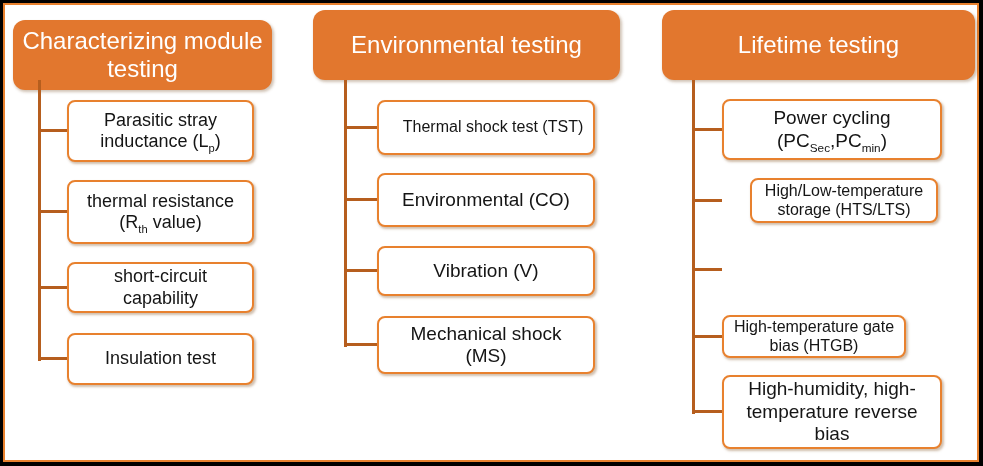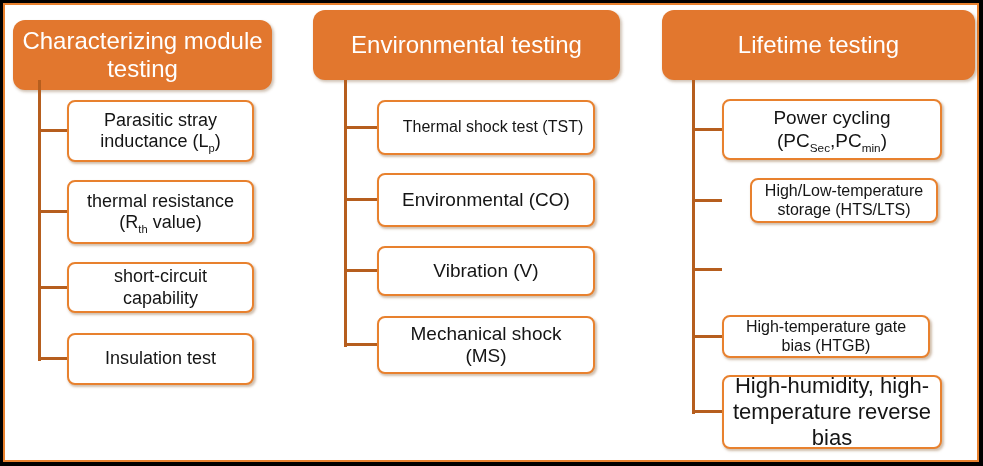--- a/index.html
+++ b/index.html
@@ -33,21 +33,21 @@
     border:2px solid var(--box-border,#E8812E);
     border-radius:8px;
     color:var(--box-text,#151515);
     display:flex;align-items:center;justify-content:center;
     text-align:center;line-height:1.18;
     padding:2px 6px;box-sizing:border-box;
     box-shadow:1.5px 2px 2.5px rgba(150,110,70,0.45);
   }
   .box sub{font-size:0.62em;line-height:0;}
   .t16{font-size:16px;}
-  .t17{font-size:22px;}
+  .t17{font-size:19px;}
   .t18{font-size:18px;}
   .t19{font-size:19px;}
   .trunk{
     position:absolute;width:3px;
     background:var(--connector,#B65E1E);
   }
   .branch{
     position:absolute;height:3px;
     background:var(--connector,#B65E1E);
   }
@@ -102,19 +102,19 @@
   <div class="branch" style="left:692px;top:199px;width:30px;"></div>
   <div class="branch" style="left:692px;top:268px;width:30px;"></div>
   <div class="branch" style="left:692px;top:335px;width:30px;"></div>
   <div class="branch" style="left:692px;top:410px;width:30px;"></div>
   <div class="box t19" style="left:722px;top:99px;width:220px;height:61px;">
       <span>Power cycling<br>(PC<sub>Sec</sub>,PC<sub>min</sub>)</span>
     </div>
   <div class="box t16" style="left:722px;top:178px;width:188px;height:45px;margin-left:28px;">
       <span>High/Low-temperature<br>storage (HTS/LTS)</span>
     </div>
-  <div class="box t16" style="left:722px;top:315px;width:208px;height:43px;">
+  <div class="box t16" style="left:722px;top:315px;width:184px;height:43px;">
       <span>High-temperature gate<br>bias (HTGB)</span>
     </div>
   <div class="box t17" style="left:722px;top:375px;width:220px;height:74px;">
       <span>High-humidity, high-<br>temperature reverse bias</span>
     </div>
 </div>
 
 </body></html>

